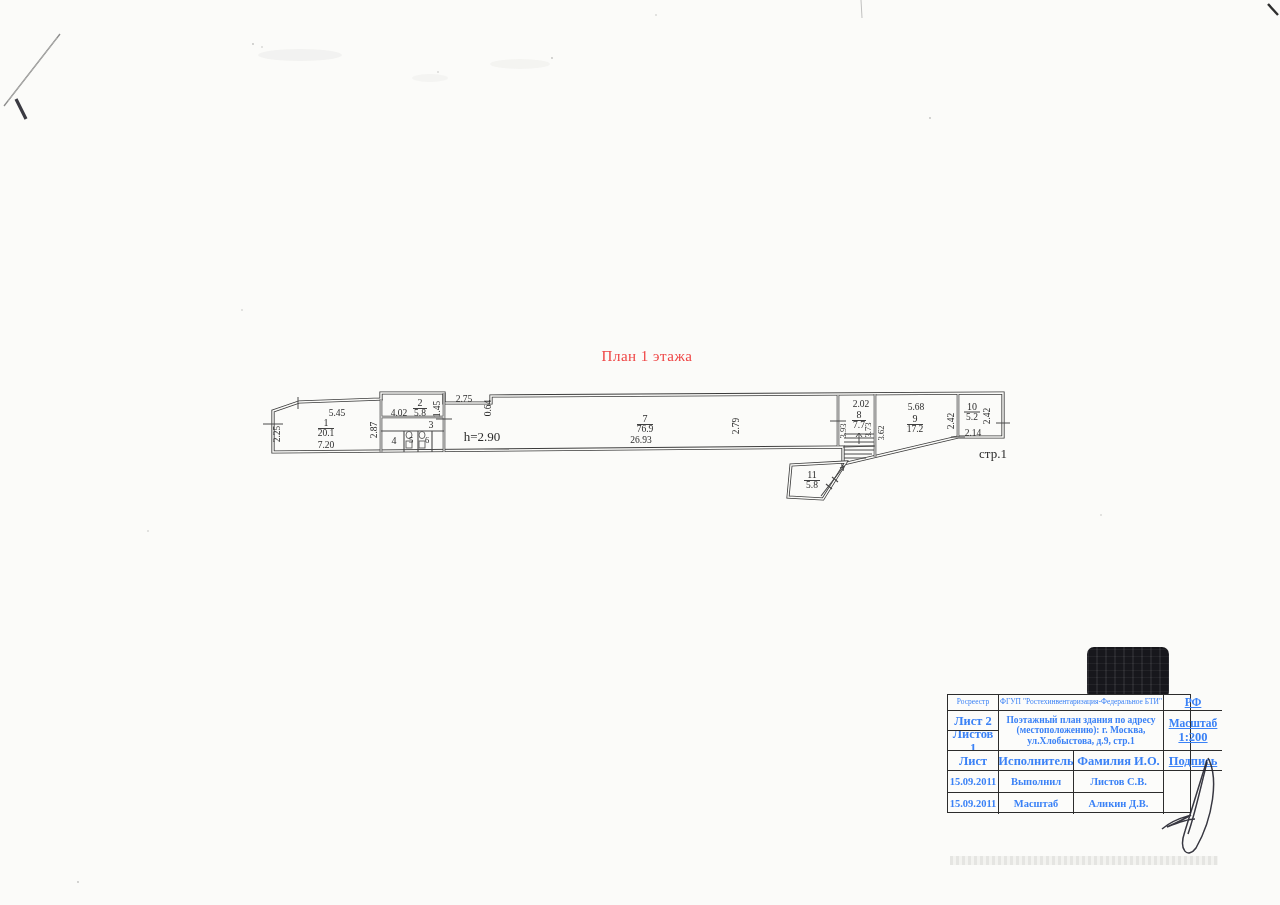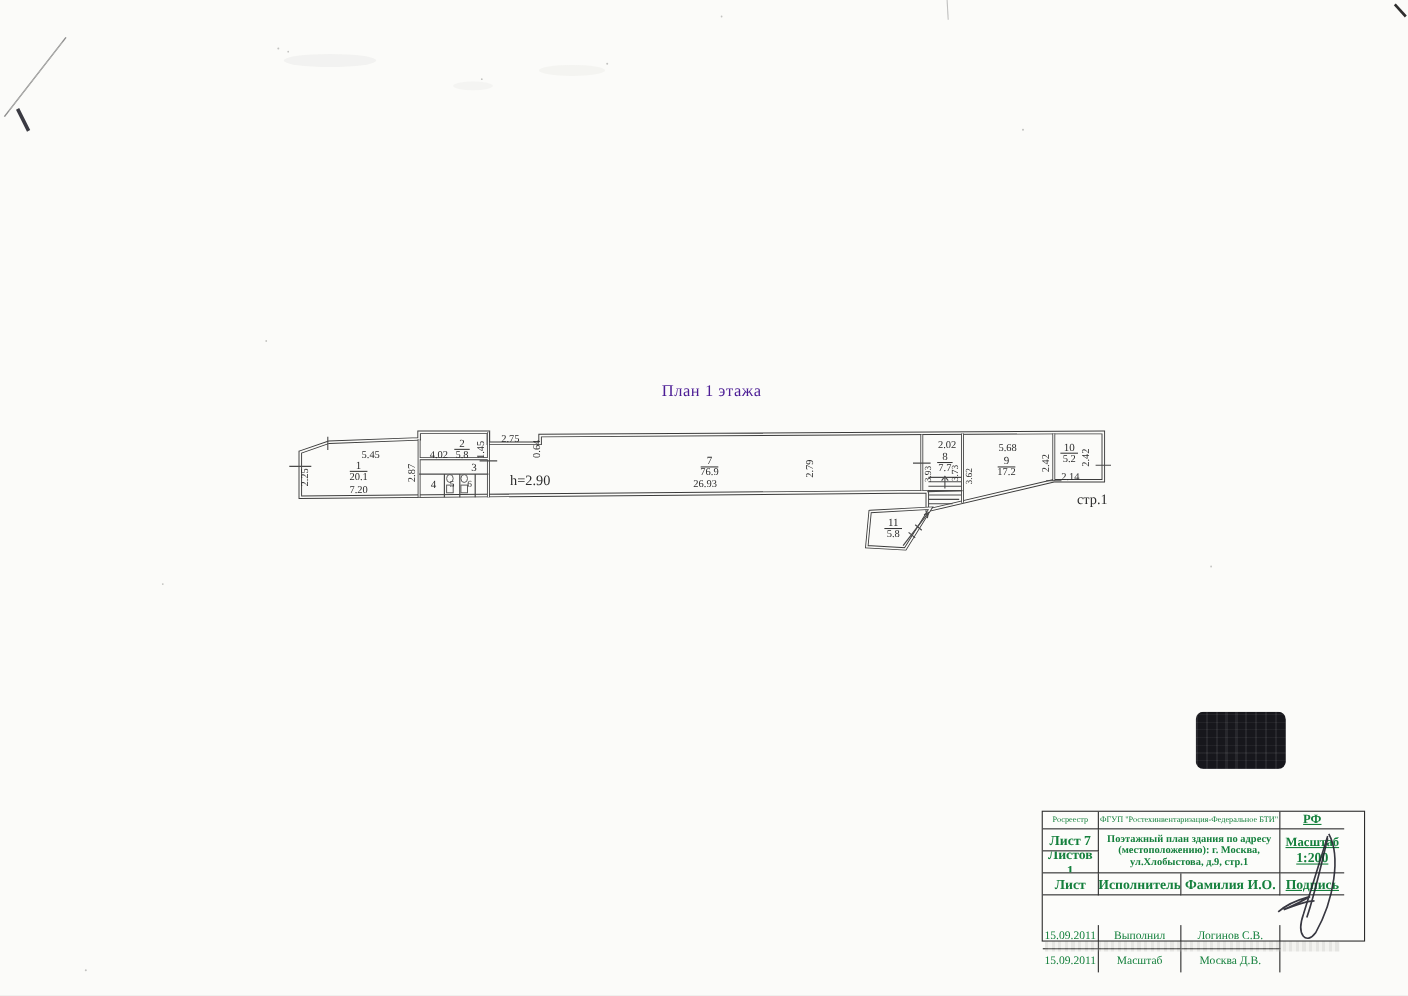--- a/index.html
+++ b/index.html
@@ -9,46 +9,46 @@
     font-family:"Liberation Serif", serif;color:#1c1c1c;
   }
   .plan-svg{position:absolute;left:0;top:0;width:1280px;height:905px;}
   .plan-svg text{fill:#2b2b2b;font-family:"Liberation Serif", serif;}
   .dim{font-size:9.5px;}
   .dim-sm{font-size:8.5px;}
   .roomnum{font-size:10px;}
   .bigtxt{font-size:13px;}
   .page-title{
     position:absolute;left:547px;top:348px;width:200px;text-align:center;
-    font-size:15px;letter-spacing:.5px;color:#4c1d95;
+    font-size:15px;letter-spacing:.5px;color:#ef4444;
   }
   .stamp{
     position:absolute;left:1087px;top:647px;width:82px;height:52px;
     background:#17171c;border-radius:7px;
     background-image:
       repeating-linear-gradient(90deg, rgba(255,255,255,.07) 0 2px, rgba(0,0,0,0) 2px 9px),
       repeating-linear-gradient(0deg, rgba(255,255,255,.05) 0 1px, rgba(0,0,0,0) 1px 7px);
   }
   
   .tb{
-    position:absolute;left:947px;top:737px;width:294px;height:119px;
+    position:absolute;left:947px;top:694px;width:244px;height:119px;
     border:1px solid #2c2c2c;box-sizing:border-box;background:#fcfcfa;
-    font-family:"Liberation Serif", serif;color:#15803d;
+    font-family:"Liberation Serif", serif;color:#3b82f6;
   }
   .tb .cell{
     position:absolute;box-sizing:border-box;
     border-right:1px solid #2c2c2c;border-bottom:1px solid #2c2c2c;
     display:flex;align-items:center;justify-content:center;text-align:center;
     overflow:hidden;line-height:1.12;
   }
   .tb .noright{border-right:none;text-decoration:underline;}
   .tb .nobottom{border-bottom:none;}
   .fs7{font-size:7.5px;}
   .fs9{font-size:9.5px;font-weight:700;}
-  .fs10{font-size:10.5px;font-weight:400;margin-top:27px;}
+  .fs10{font-size:10.5px;font-weight:700;}
   .fs11{font-size:11.5px;font-weight:700;}
   .fs12{font-size:12.5px;font-weight:700;}
   .sig-svg{position:absolute;left:1150px;top:752px;width:80px;height:108px;}
   .smudge{
     position:absolute;left:950px;top:856px;width:268px;height:9px;
     background:repeating-linear-gradient(90deg,#9a9a96 0 3px,#d8d8d4 3px 6px);
     opacity:.22;filter:blur(.4px);
   }
 </style>
 </head>
@@ -167,45 +167,45 @@
 
   <div class="page-title">План 1 этажа</div>
 
   <div class="stamp"></div>
 
   <div class="tb">
     <div class="cell fs7" style="left:0;top:0;width:51px;height:16px">Росреестр</div>
     <div class="cell fs7" style="left:51px;top:0;width:165px;height:16px">ФГУП "Ростехинвентаризация-Федеральное БТИ"</div>
     <div class="cell fs11 noright" style="left:216px;top:0;width:58px;height:16px">РФ</div>
 
-    <div class="cell fs12" style="left:0;top:16px;width:51px;height:20px">Лист 7</div>
+    <div class="cell fs12" style="left:0;top:16px;width:51px;height:20px">Лист 2</div>
     <div class="cell fs9" style="left:51px;top:16px;width:165px;height:40px;flex-direction:column">
       <span>Поэтажный план здания по адресу</span>
       <span>(местоположению): г. Москва,</span>
       <span>ул.Хлобыстова, д.9, стр.1</span>
     </div>
     <div class="cell noright" style="left:216px;top:16px;width:58px;height:40px;flex-direction:column">
       <span class="fs11">Масштаб</span>
       <span class="fs12">1:200</span>
     </div>
     <div class="cell fs12" style="left:0;top:36px;width:51px;height:20px">Листов 1</div>
 
     <div class="cell fs12" style="left:0;top:56px;width:51px;height:20px">Лист</div>
     <div class="cell fs12" style="left:51px;top:56px;width:75px;height:20px">Исполнитель</div>
     <div class="cell fs12" style="left:126px;top:56px;width:90px;height:20px">Фамилия И.О.</div>
     <div class="cell fs12 noright" style="left:216px;top:56px;width:58px;height:20px">Подпись</div>
 
     <div class="cell fs10" style="left:0;top:76px;width:51px;height:22px">15.09.2011</div>
     <div class="cell fs10" style="left:51px;top:76px;width:75px;height:22px">Выполнил</div>
-    <div class="cell fs10" style="left:126px;top:76px;width:90px;height:22px">Логинов С.В.</div>
+    <div class="cell fs10" style="left:126px;top:76px;width:90px;height:22px">Листов С.В.</div>
     <div class="cell noright nobottom" style="left:216px;top:76px;width:58px;height:43px"></div>
 
     <div class="cell fs10 nobottom" style="left:0;top:98px;width:51px;height:21px">15.09.2011</div>
     <div class="cell fs10 nobottom" style="left:51px;top:98px;width:75px;height:21px">Масштаб</div>
-    <div class="cell fs10 nobottom" style="left:126px;top:98px;width:90px;height:21px">Москва Д.В.</div>
+    <div class="cell fs10 nobottom" style="left:126px;top:98px;width:90px;height:21px">Аликин Д.В.</div>
   </div>
 
   <svg class="sig-svg" viewBox="0 0 80 108">
     <g fill="none" stroke="#23232e" stroke-width="1.5" opacity=".9">
       <path d="M58,6 C69,26 63,66 46,96 C38,107 28,99 35,79 C41,59 51,28 57,8"></path>
       <path d="M57,10 C52,30 45,62 38,82"></path>
       <path d="M12,77 C22,68 34,65 41,63 C31,69 21,73 17,75 C27,71 38,67 45,67"></path>
     </g>
   </svg>
 

